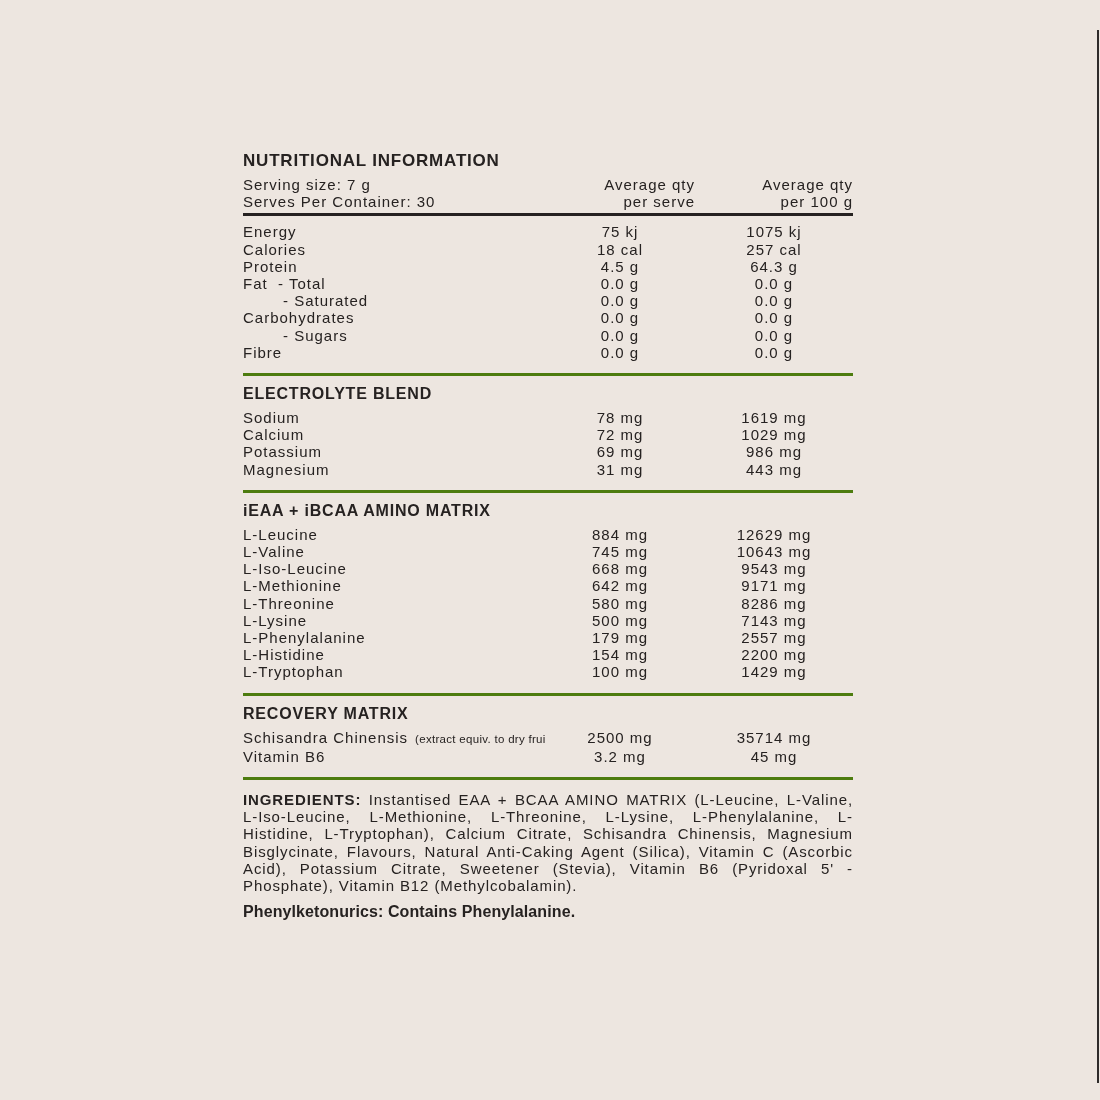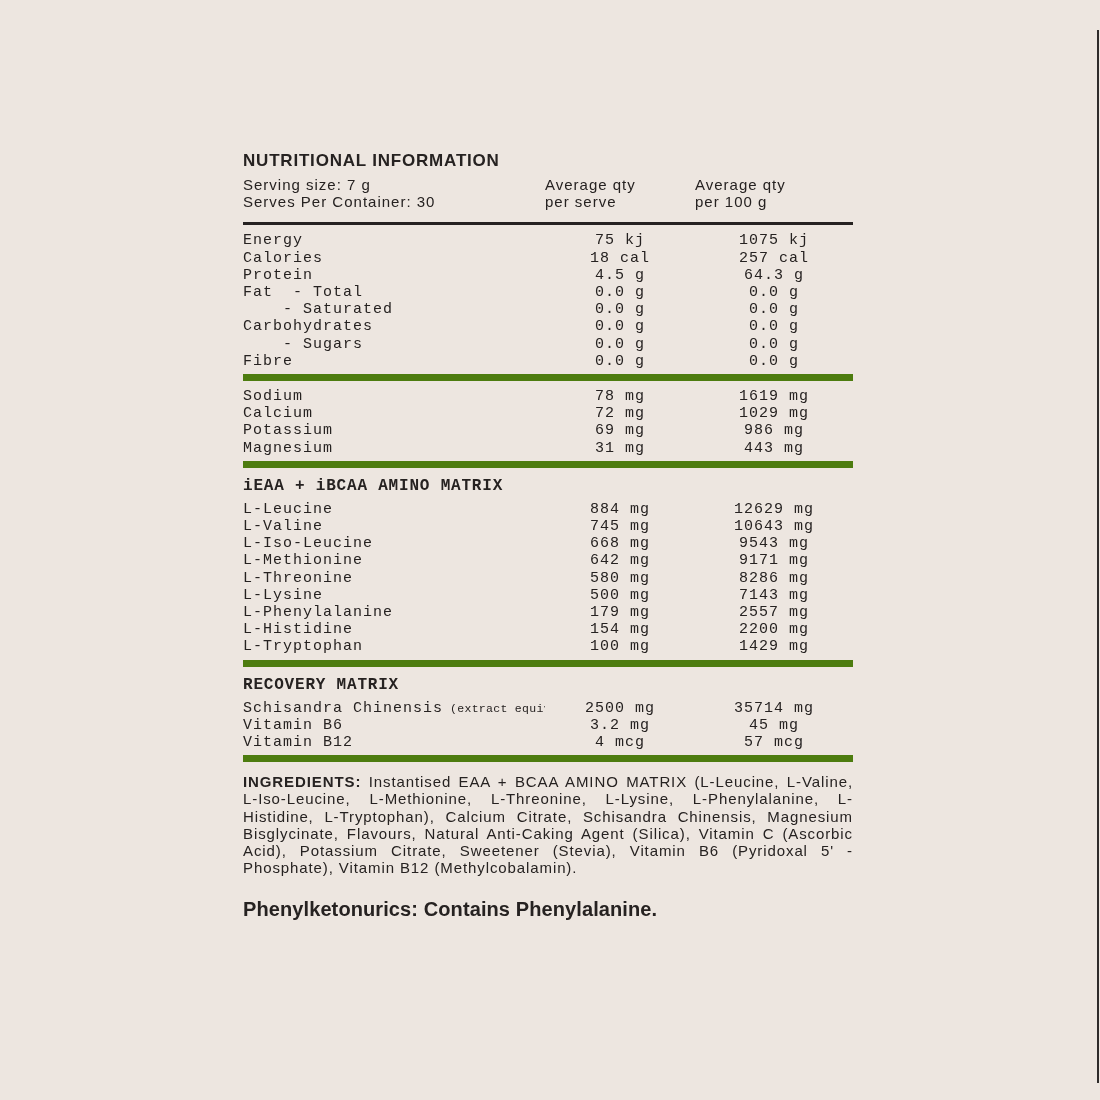--- a/index.html
+++ b/index.html
@@ -18,31 +18,30 @@
   }
   .title {
     font-size: 17px; font-weight: 700;
     letter-spacing: 0.8px;
     line-height: 18px;
     margin: 0 0 6px 0;
   }
   .headrow {
     display: flex; align-items: flex-start;
     font-size: 15px; line-height: 17.2px; letter-spacing: 1px;
-    padding-bottom: 12px;
+    padding-bottom: 3px;
     border-bottom: 3px solid #262221;
   }
   .headrow .serving { flex: 1; }
-  .colhead { }
+  .colhead { text-align: right; }
   .colhead.serve { width: 150px; }
   .colhead.per100 { width: 158px; }
   .sec {
-    border-bottom: 7px solid #4d7c0f;
-    padding: 7px 0 4px;
-    font-family: Liberation Mono, monospace;
+    border-bottom: 3px solid #4d7c0f;
+    padding: 7px 0 12px;
   }
   .sec h2 {
     font-size: 16px; font-weight: 700;
     letter-spacing: 0.8px; line-height: 18px;
     margin: 2px 0 6px 0;
   }
   .row {
     display: flex; align-items: baseline;
     font-size: 15px; line-height: 17.2px; letter-spacing: 1px;
   }
@@ -57,22 +56,22 @@
   .row .val { text-align: center; white-space: pre; }
   .row .val.serve { width: 150px; }
   .row .val.per100 { width: 158px; }
   .ingredients {
     margin: 11px 0 0 0;
     font-size: 15px; line-height: 17.2px; letter-spacing: 0.9px;
     text-align: justify;
   }
   .ingredients strong { font-weight: 700; }
   .warning {
-    margin: 21px 0 0 0;
-    font-size: 20px; font-weight: 700; letter-spacing: 0.1px;
+    margin: 9px 0 0 0;
+    font-size: 16px; font-weight: 700; letter-spacing: 0.1px;
   }
   .edge-line {
     position: absolute;
     left: 1097px; top: 30px;
     width: 2px; height: 1053px;
     background: #2e2b2a;
   }
 </style>
 </head>
 <body>
@@ -152,20 +151,21 @@
   <div class="row">
     <span class="lbl">Fibre</span>
     <span class="note"></span>
     <span class="val serve">0.0 g</span>
     <span class="val per100">0.0 g</span>
   </div>
 </div>
   </section>
 
   <section class="sec">
+    <h2>ELECTROLYTE BLEND</h2>
     <div>
   <div class="row">
     <span class="lbl">Sodium</span>
     <span class="note"></span>
     <span class="val serve">78 mg</span>
     <span class="val per100">1619 mg</span>
   </div>
 
   <div class="row">
     <span class="lbl">Calcium</span>
@@ -269,26 +269,20 @@
   </div>
 
 
   <div class="row">
     <span class="lbl">Vitamin B6</span>
     <span class="note"></span>
     <span class="val serve">3.2 mg</span>
     <span class="val per100">45 mg</span>
   </div>
 
-  <div class="row">
-    <span class="lbl">Vitamin B12</span>
-    <span class="note"></span>
-    <span class="val serve">4 mcg</span>
-    <span class="val per100">57 mcg</span>
-  </div>
 </div>
   </section>
 </div>
 
   <p class="ingredients">
     <strong>INGREDIENTS:</strong>
     <span>Instantised EAA + BCAA AMINO MATRIX (L-Leucine, L-Valine, L-Iso-Leucine, L-Methionine, L-Threonine, L-Lysine, L-Phenylalanine, L-Histidine, L-Tryptophan), Calcium Citrate, Schisandra Chinensis, Magnesium Bisglycinate, Flavours, Natural Anti-Caking Agent (Silica), Vitamin C (Ascorbic Acid), Potassium Citrate, Sweetener (Stevia), Vitamin B6 (Pyridoxal 5' -Phosphate), Vitamin B12 (Methylcobalamin).</span>
   </p>
 
   <p class="warning">Phenylketonurics: Contains Phenylalanine.</p>

